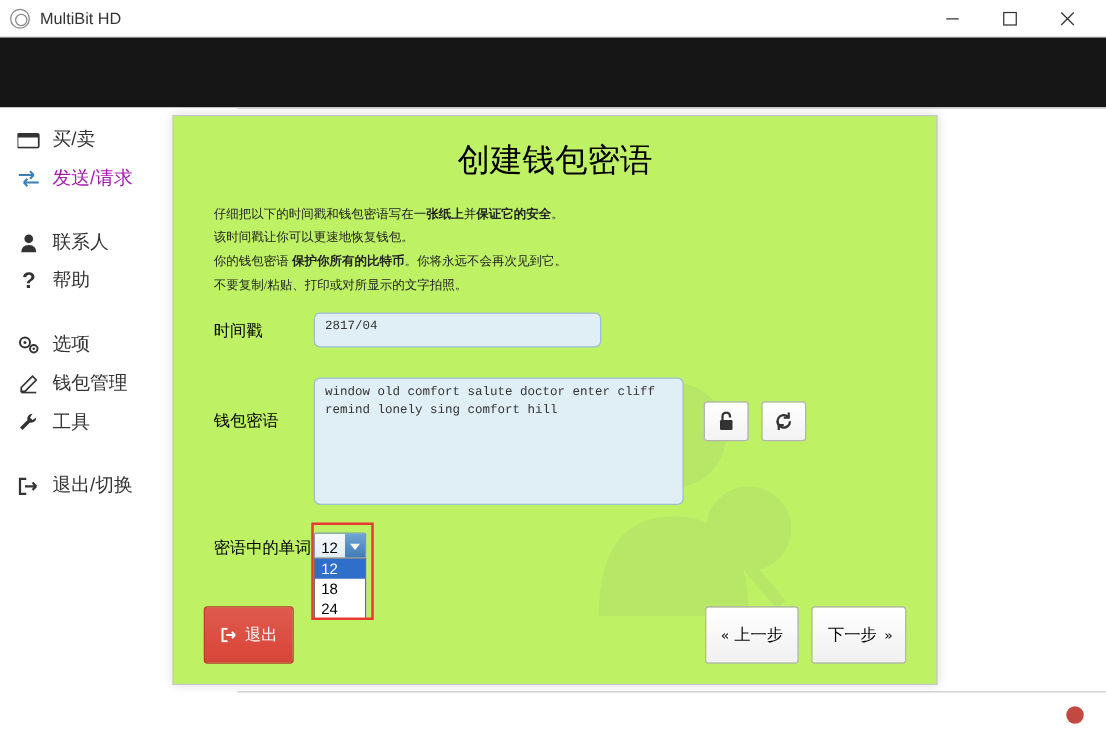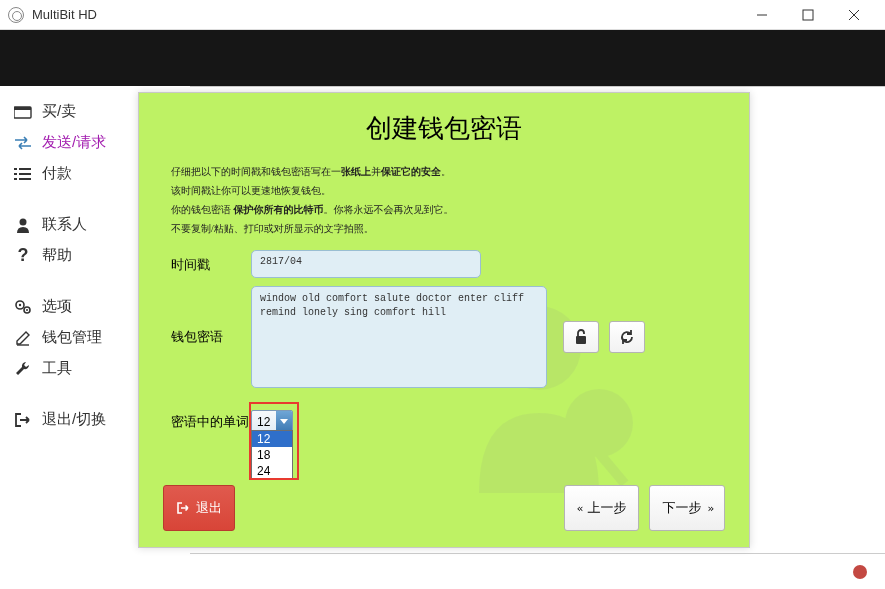--- a/index.html
+++ b/index.html
@@ -29,21 +29,21 @@
   
   .modal { position: absolute; left: 138px; top: 92px; width: 612px; height: 456px; background: #bef264; border: 1px solid #c8c8c8; box-shadow: 0 0 8px rgba(0,0,0,0.15); padding: 18px 32px 18px 32px; }
   .modal h1 { text-align: center; font-size: 26px; font-weight: normal; margin-bottom: 16px; }
   .modal .para { font-size: 10px; line-height: 1.9; color: #222; font-family: Liberation Serif, serif; }
   .modal .para b { font-weight: bold; }
   
   .form-row { display: flex; align-items: flex-start; margin-top: 12px; }
   .form-row .lbl { width: 80px; padding-top: 6px; font-size: 13px; }
   .input-box { background: #e0eef5; border: 1px solid #9abed2; border-radius: 5px; padding: 5px 8px; font-family: "Courier New", monospace; font-size: 10px; color: #333; }
   .timestamp-box { width: 230px; height: 28px; }
-  .phrase-box { width: 296px; height: 102px; white-space: pre-wrap; line-height: 1.35; }
+  .phrase-box { width: 296px; height: 102px; white-space: pre-wrap; line-height: 1.35; margin-top: 16px; }
   .side-btns { display: flex; gap: 10px; margin-left: 16px; align-items: center; height: 102px; }
   .icon-btn { width: 36px; height: 32px; border: 1px solid #b4b4b4; border-radius: 3px; background: linear-gradient(#fff,#f2f2f2); display: flex; align-items: center; justify-content: center; cursor: pointer; }
   
   .words-row { display: flex; align-items: center; margin-top: 22px; position: relative; }
   .words-row .lbl { width: 80px; font-size: 13px; }
   
   .highlight-box { position: absolute; left: 78px; top: -8px; width: 50px; height: 78px; border: 2px solid #e83a2f; pointer-events: none; z-index: 5; }
   
   .dropdown-head { width: 42px; height: 23px; border: 1px solid #7d99b6; border-radius: 2px; display: flex; align-items: center; background: linear-gradient(#f6f9fc,#e1ecf5); position: relative; cursor: pointer; }
   .dropdown-head .val { padding-left: 5px; font-size: 12px; }
@@ -102,33 +102,20 @@
     </div>
     <div class="sb-item active">
       <span class="ic">
           <svg width="18" height="14" viewBox="0 0 18 14">
             <path d="M1 4 L13 4 M13 4 L10 1 M13 4 L10 7" stroke="#3b7fb5" stroke-width="1.6" fill="none"></path>
             <path d="M17 10 L5 10 M5 10 L8 7 M5 10 L8 13" stroke="#3b7fb5" stroke-width="1.6" fill="none"></path>
           </svg>
         </span>
       <span>发送/请求</span>
     </div>
-    <div class="sb-item">
-      <span class="ic">
-          <svg width="18" height="14" viewBox="0 0 18 14">
-            <rect x="0" y="1" width="3" height="2" fill="#333"></rect>
-            <rect x="5" y="1" width="12" height="2" fill="#333"></rect>
-            <rect x="0" y="6" width="3" height="2" fill="#333"></rect>
-            <rect x="5" y="6" width="12" height="2" fill="#333"></rect>
-            <rect x="0" y="11" width="3" height="2" fill="#333"></rect>
-            <rect x="5" y="11" width="12" height="2" fill="#333"></rect>
-          </svg>
-        </span>
-      <span>付款</span>
-    </div>
     <div class="sb-sep"></div>
     <div class="sb-item">
       <span class="ic">
           <svg width="16" height="16" viewBox="0 0 16 16">
             <circle cx="8" cy="5" r="3.5" fill="#333"></circle>
             <path d="M2 16 Q2 10 8 10 Q14 10 14 16 Z" fill="#333"></path>
           </svg>
         </span>
       <span>联系人</span>
     </div>

